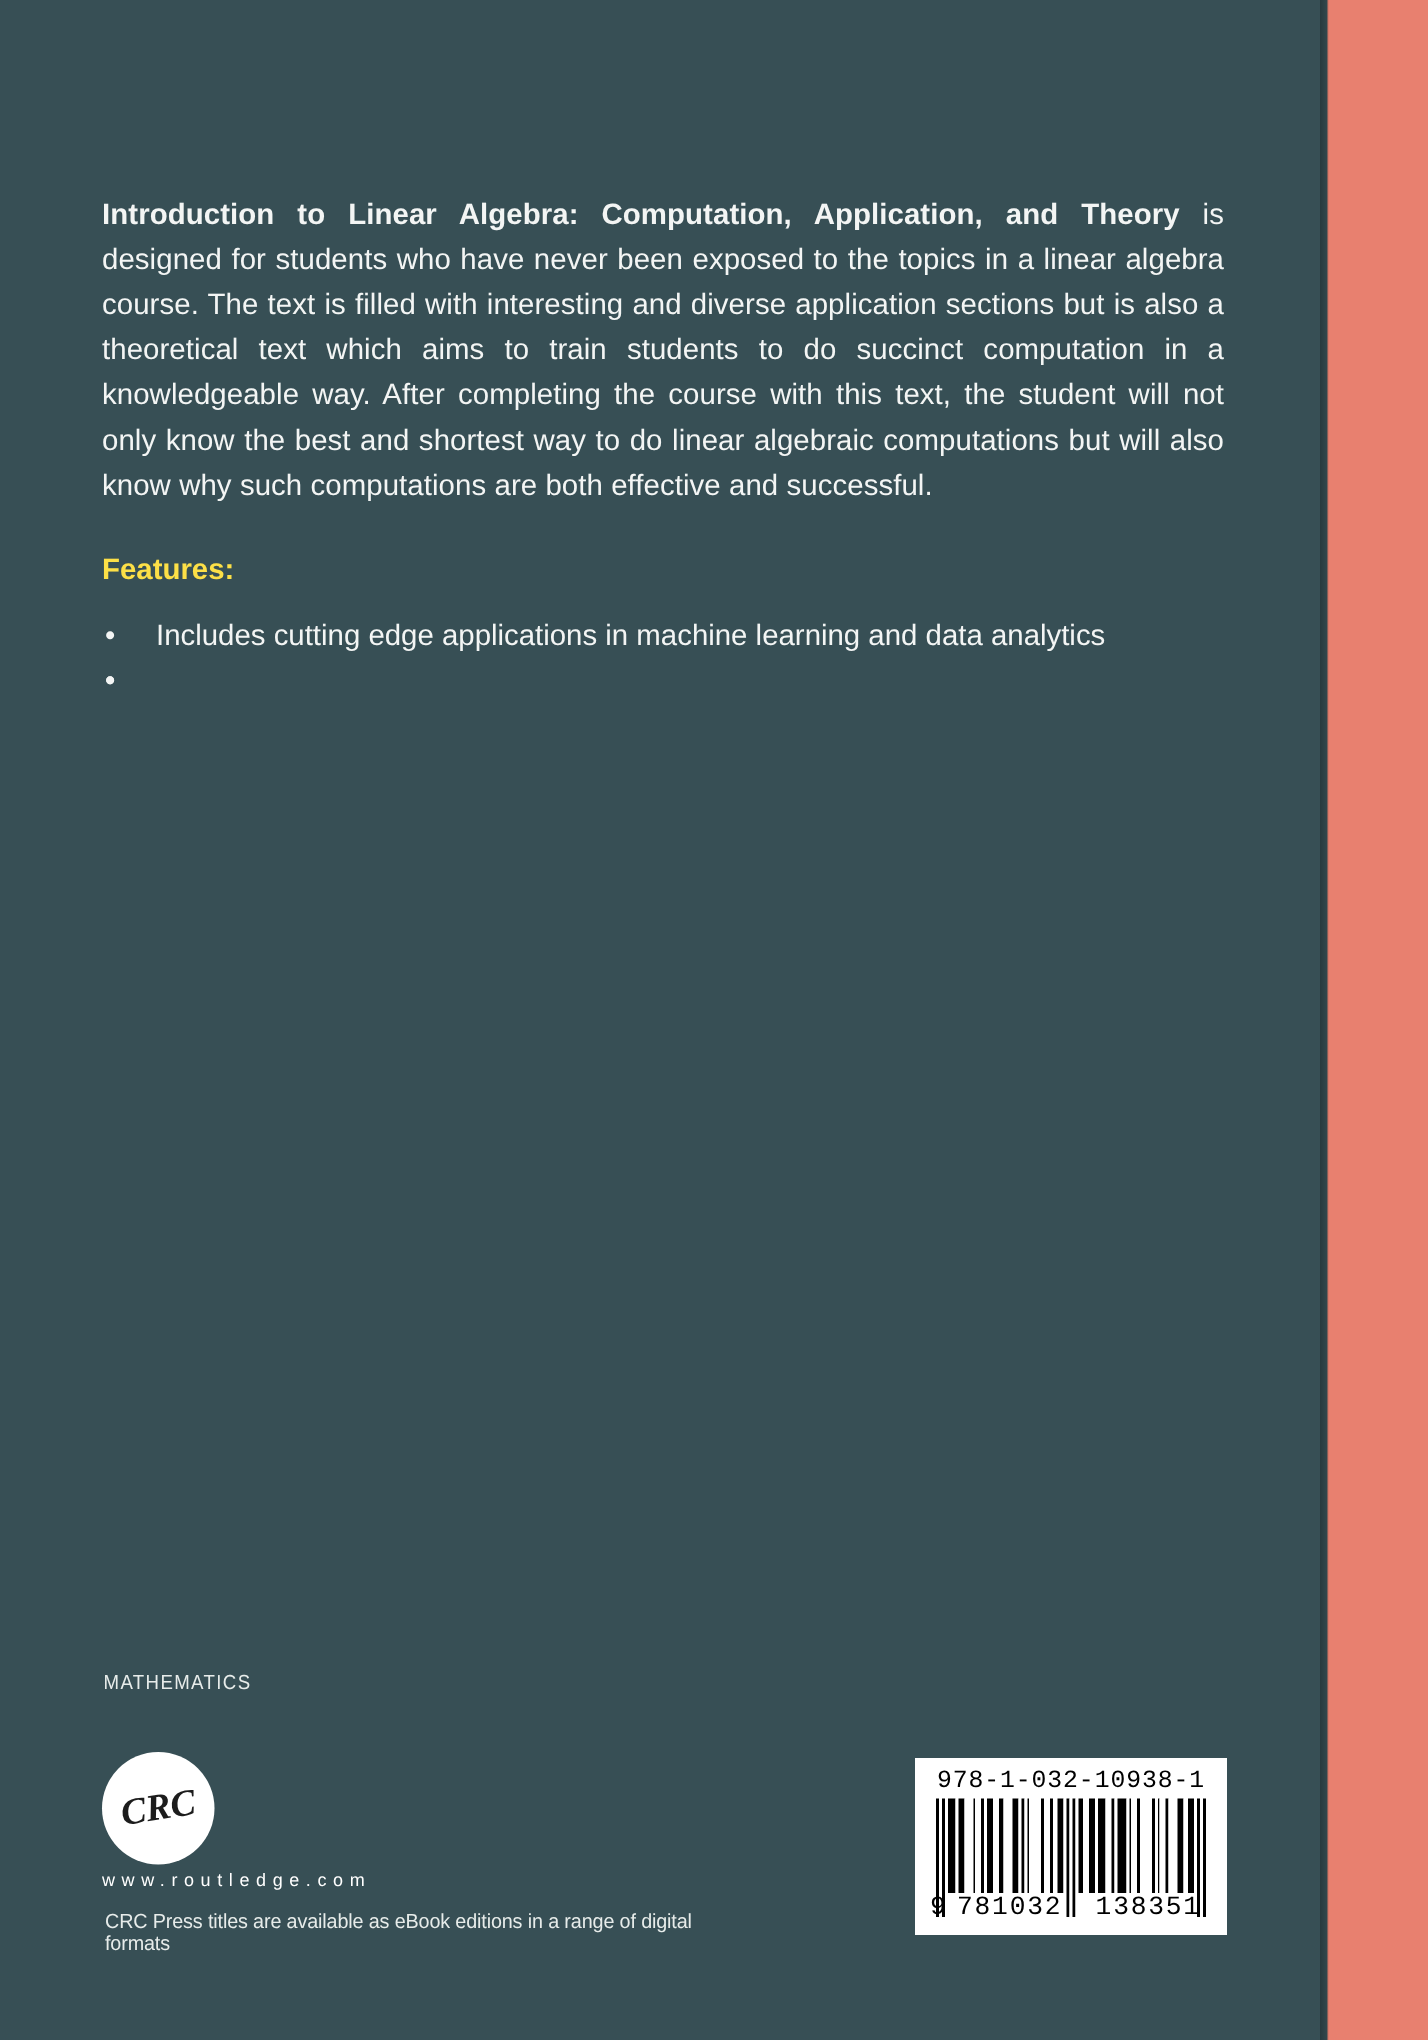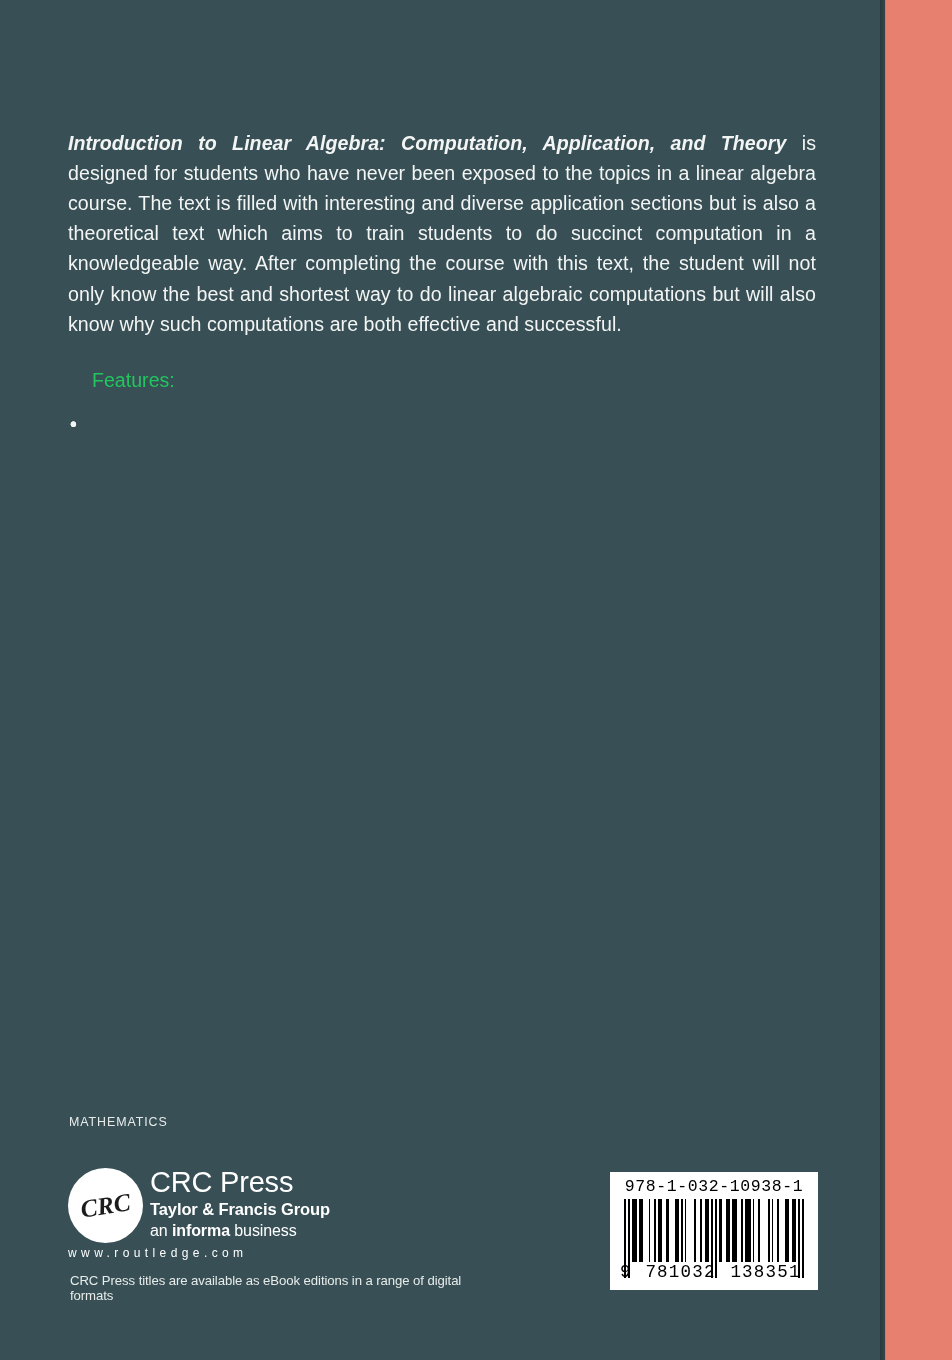--- a/index.html
+++ b/index.html
@@ -51,33 +51,31 @@
     width: 748px;
     color: #F3F5F4;
     font-size: 19.6px;
     line-height: 30.2px;
     text-align: justify;
     text-justify: inter-word;
     letter-spacing: 0.05px;
   }
   #blurb .title-bold {
     font-weight: bold;
-    font-style: italic;
   }
 
   
   #features-heading {
     position: absolute;
     left: 68px;
     top: 367px;
-    color: #22c55e;
+    color: #fde047;
     font-size: 19.6px;
-    font-weight: normal;
+    font-weight: bold;
     line-height: 26px;
-    margin-left: 24px;
   }
   #features-list {
     position: absolute;
     left: 68px;
     top: 409px;
     width: 748px;
     margin: 0;
     padding: 0;
     list-style: none;
     color: #F3F5F4;
@@ -237,21 +235,20 @@
     display: flex;
     align-items: center;
   }
   #barcode-digits .d-lead {
     width: 18px;
     text-align: left;
     letter-spacing: 0px;
   }
   #barcode-digits .d-left {
     flex: 1;
-    text-align: center;
     letter-spacing: 1.2px;
   }
   #barcode-digits .d-right {
     flex: 1;
     text-align: center;
     letter-spacing: 1.2px;
   }
 </style>
 </head>
 <body>
@@ -262,40 +259,36 @@
   <div id="spine-stripe"></div>
   <div id="spine-shadow"></div>
 
   <p id="blurb"><span class="title-bold">Introduction to Linear Algebra: Computation, Application, and Theory</span><span> is designed for students who have never been exposed to the topics in a linear algebra course. The text is filled with interesting and diverse application sections but is also a theoretical text which aims to train students to do succinct computation in a knowledgeable way. After completing the course with this text, the student will not only know the best and shortest way to do linear algebraic computations but will also know why such computations are both effective and successful.</span></p>
 
   <div id="features-heading">Features:</div>
 
   <ul id="features-list">
     <li>
       <span class="bullet">•</span>
+      <span>Includes cutting edge applications in machine learning and data analytics</span>
     </li>
     <li>
       <span class="bullet">•</span>
     </li>
     <li>
       <span class="bullet">•</span>
     </li>
   </ul>
 
   <div id="subject">MATHEMATICS</div>
 
   <div id="logo-block">
     <div id="logo-circle">
       <span class="crc-mark">CRC</span>
     </div>
-    <div id="logo-text">
-      <div class="press-name">CRC Press</div>
-      <div class="tf-group">Taylor &amp; Francis Group</div>
-      <div class="informa-line"><span>an </span><span class="informa">informa</span><span> business</span></div>
-    </div>
     <div id="routledge-url">www.routledge.com</div>
     <div id="ebook-note">CRC Press titles are available as eBook editions in a range of digital formats</div>
   </div>
 
   <div id="barcode-box">
     <div id="isbn-text">978-1-032-10938-1</div>
     <div id="barcode-bars">
         <span class="guard" style="width: 1.05263%; background: rgb(0, 0, 0);"></span>
         <span class="guard" style="width: 1.05263%; background: rgb(255, 255, 255);"></span>
         <span class="guard" style="width: 1.05263%; background: rgb(0, 0, 0);"></span>

